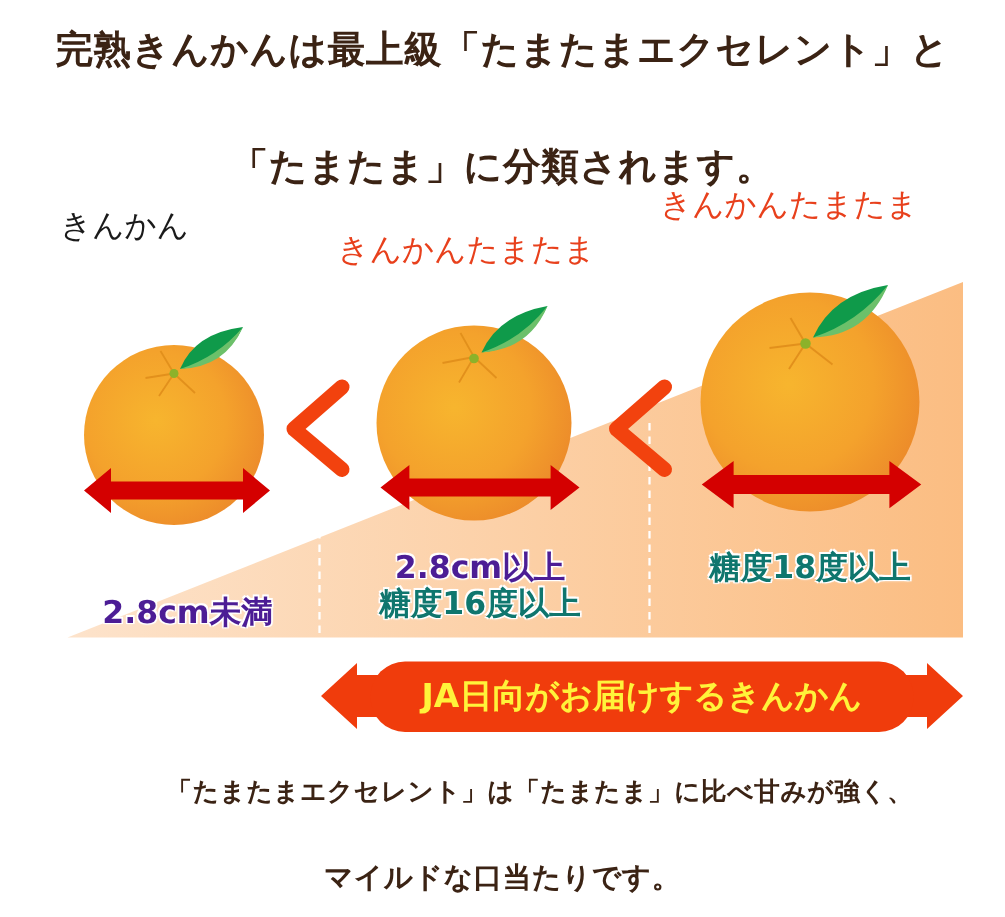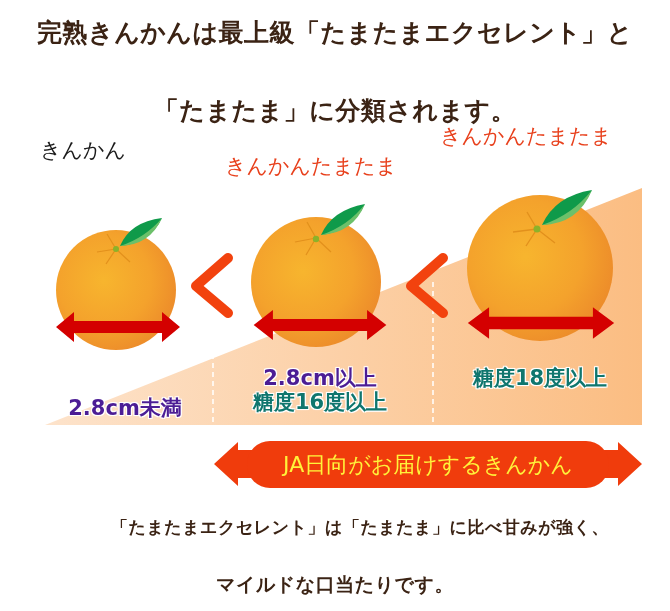--- a/index.html
+++ b/index.html
@@ -8,21 +8,21 @@
   .abs { position:absolute; }
   .headline { left:0; width:670px; text-align:center; color:#3b2314; font-weight:bold;
               font-size:25px; letter-spacing:0.5px; }
   .label { text-align:left; font-size:21px; white-space:nowrap; }
   .spec { text-align:center; font-weight:bold; white-space:nowrap; line-height:24px;
           text-shadow: 0 0 2px #fff, 0 0 2px #fff, 1px 1px 0 #fff, -1px -1px 0 #fff, 1px -1px 0 #fff, -1px 1px 0 #fff; }
   .spec .size { color:#4c1d95; font-size:21px; }
   .spec .brix { color:#0f766e; font-size:21px; }
   svg.scene { position:absolute; left:0; top:0; }
   .banner { left:255px; top:443px; width:340px; height:50px; text-align:center; line-height:50px;
-            color:#fff33a; font-size:22px; font-weight:normal; }
+            color:#fff33a; font-size:22px; font-weight:bold; }
 </style>
 </head>
 <body>
 
 <div class="abs headline" style="top:16px;">完熟きんかんは最上級「たまたまエクセレント」と</div>
 <div class="abs headline" style="top:58px;margin-top:36px;">「たまたま」に分類されます。</div>
 
 <svg class="scene" width="670" height="611" viewBox="0 0 670 611">
   <defs>
     <linearGradient id="triGrad" x1="0" y1="0" x2="1" y2="0">

